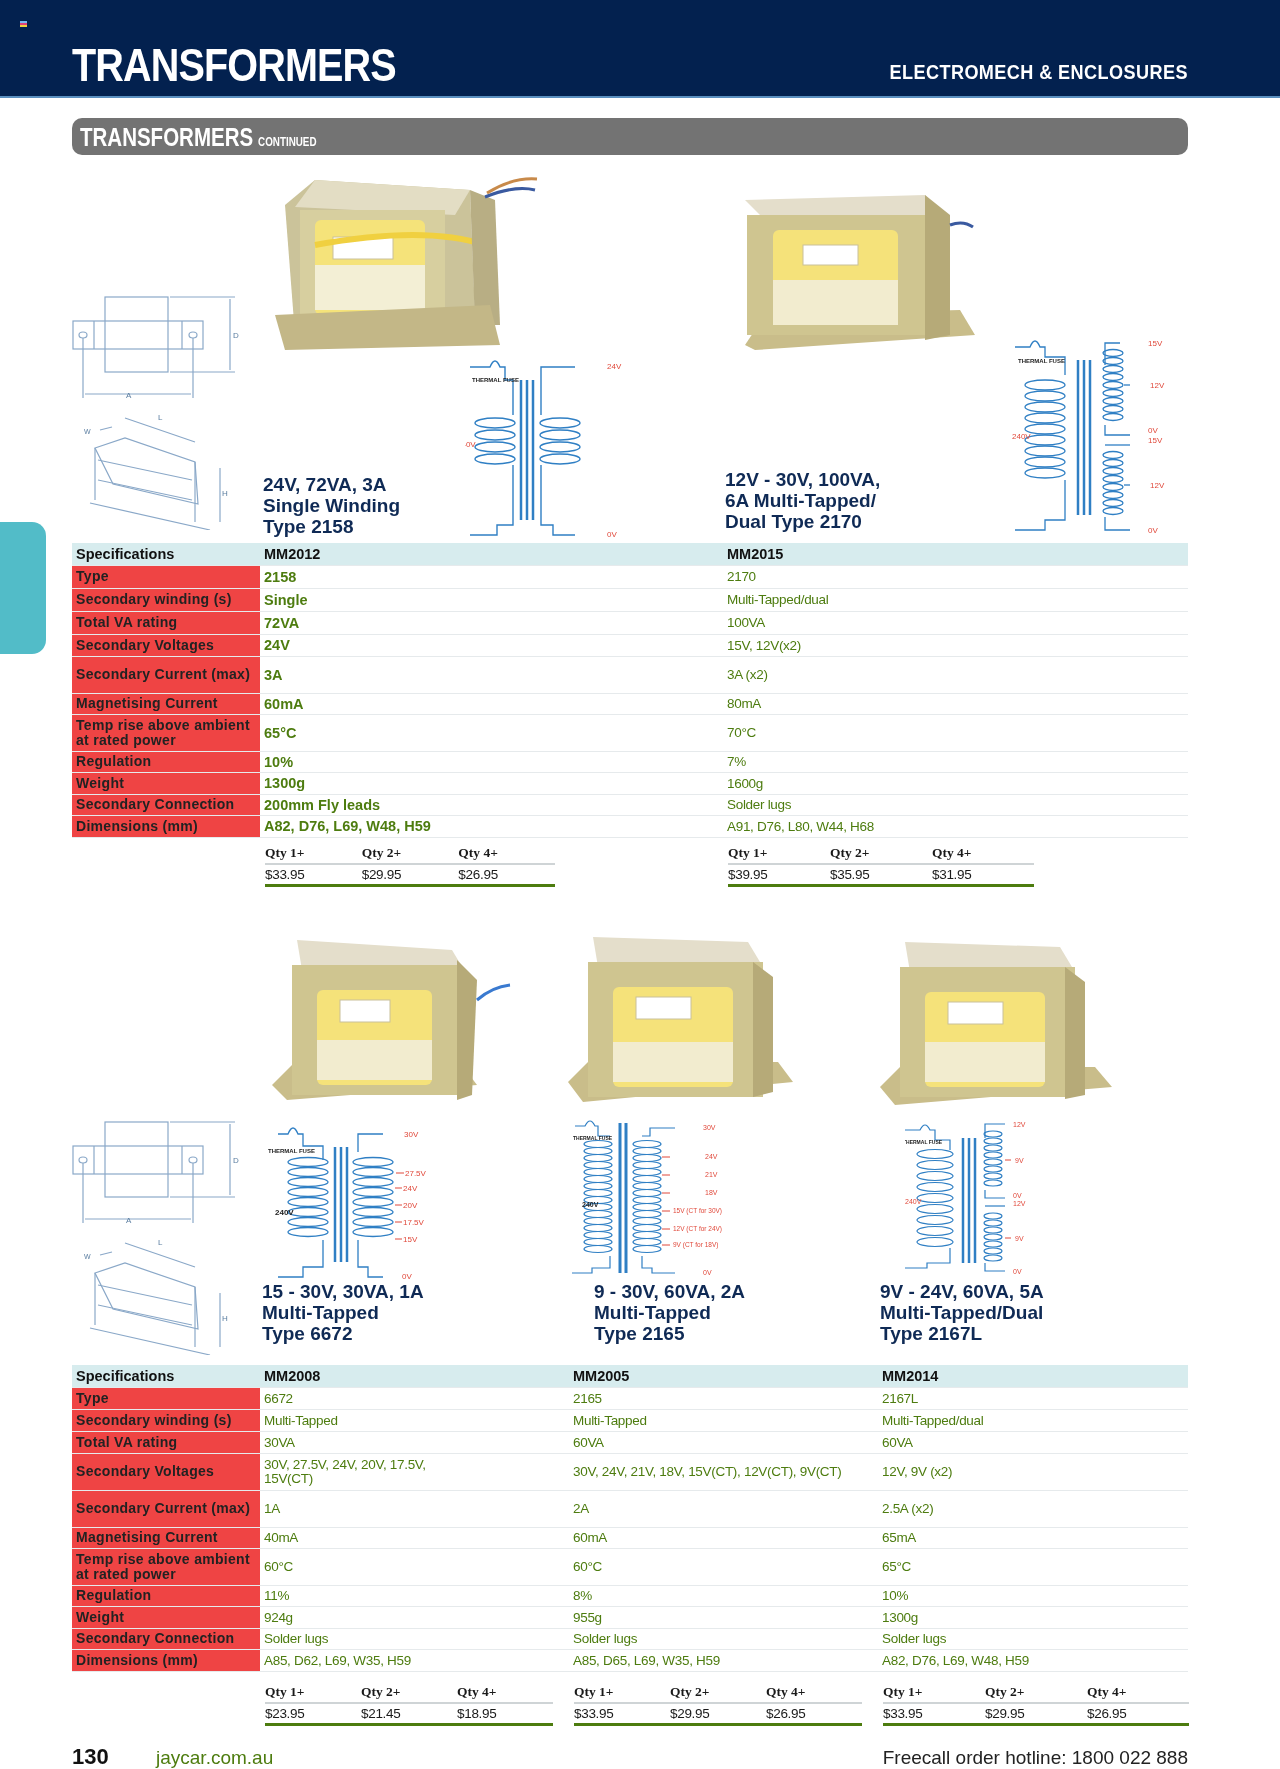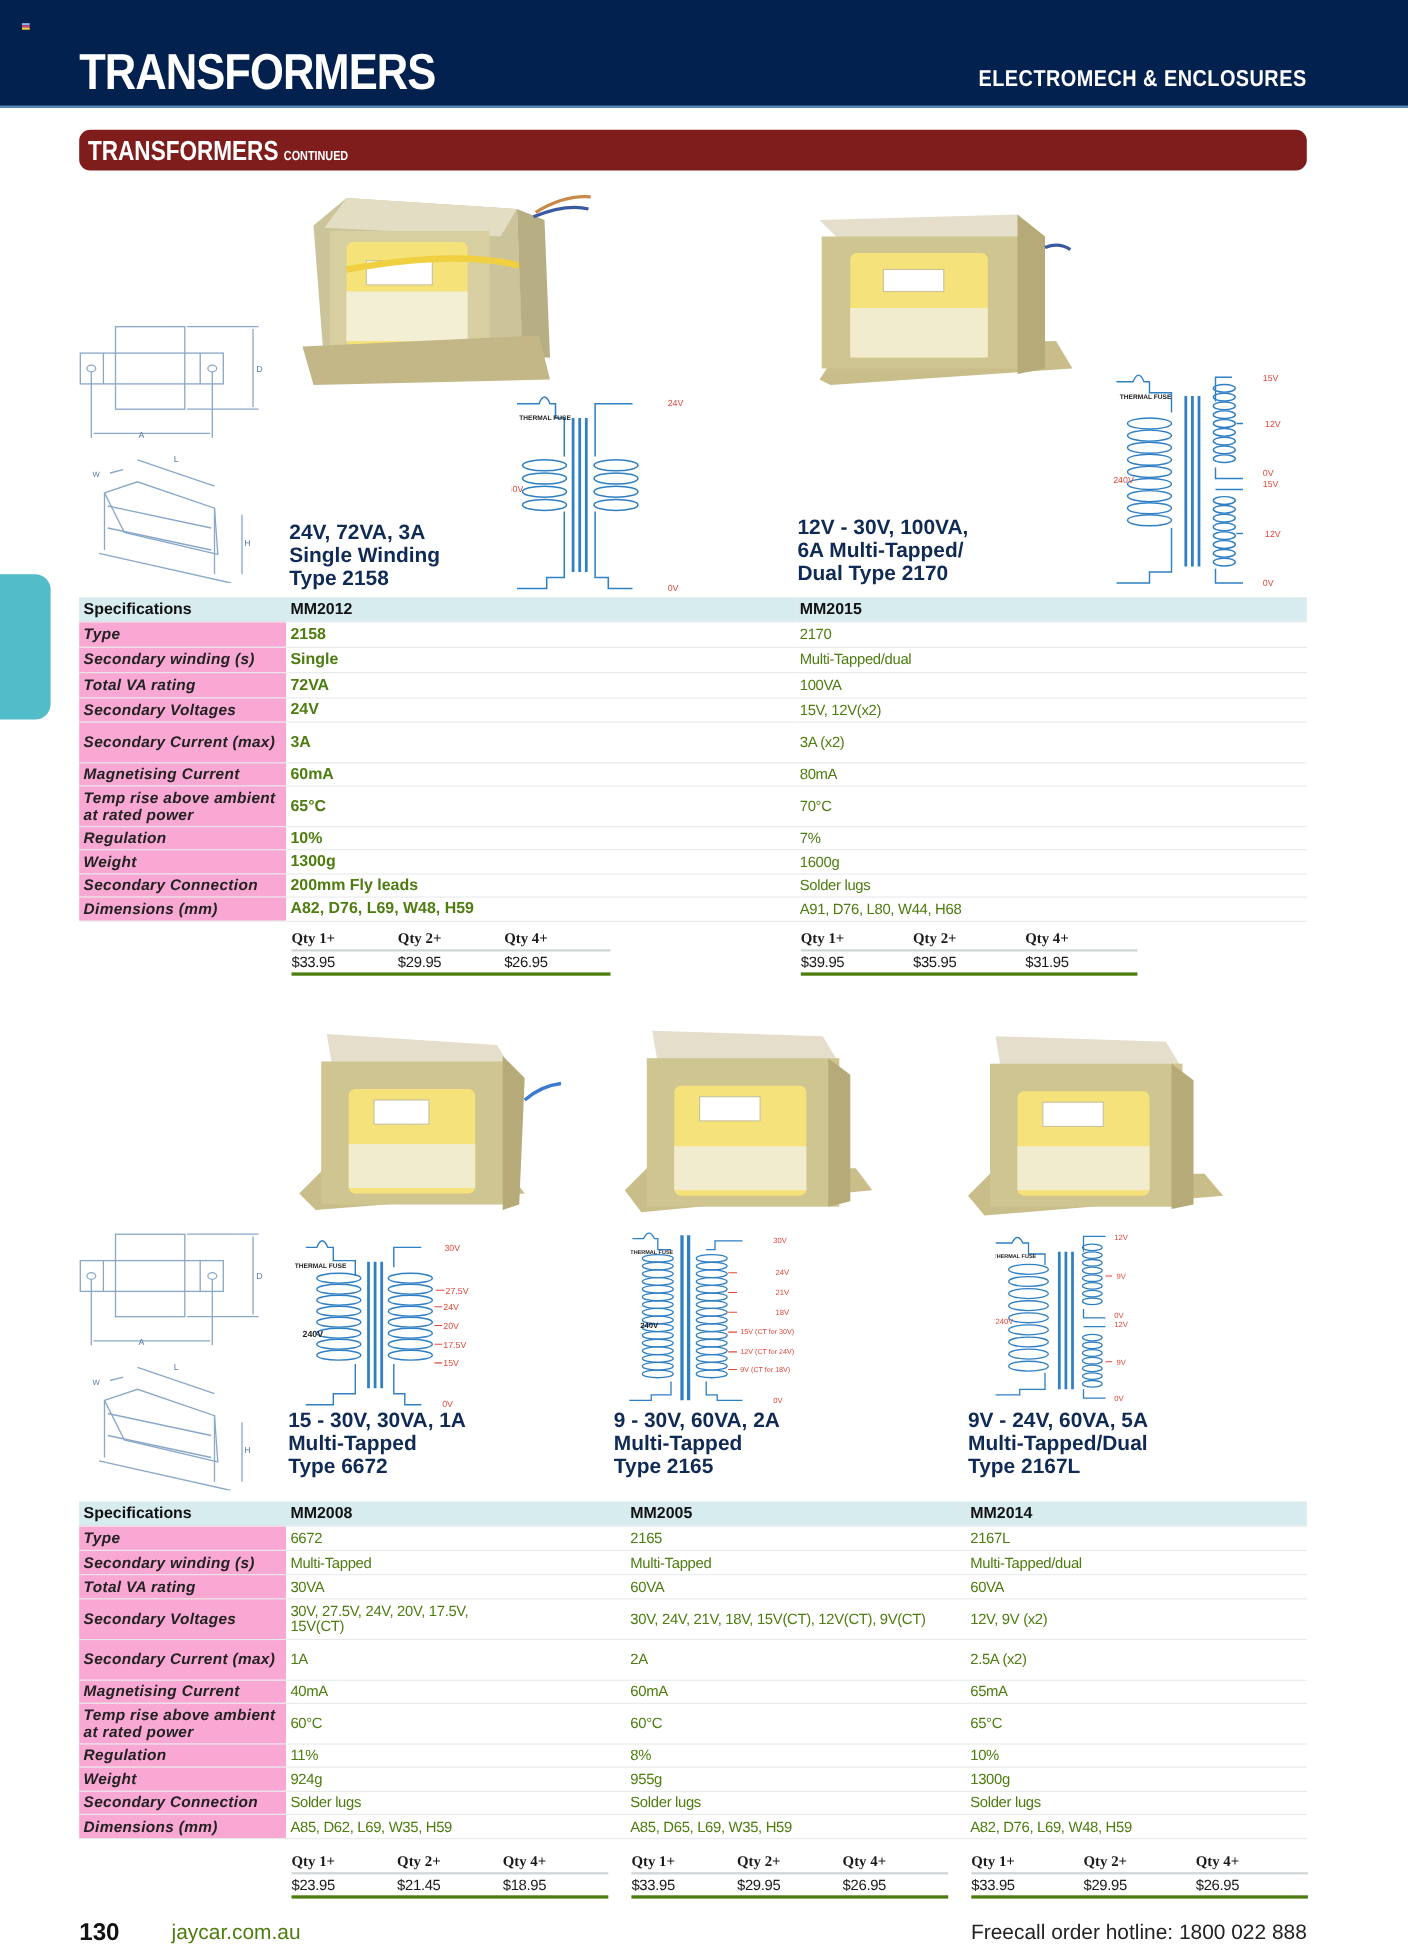--- a/index.html
+++ b/index.html
@@ -7,37 +7,37 @@
   body { position: relative; font-family: "Liberation Sans", sans-serif; color: #1a1a1a; }
 
   
   .top-header { position: absolute; left: 0; top: 0; width: 1280px; height: 98px; background: #03214f; border-bottom: 2px solid #5a8fbf; }
   .flag-icon { position: absolute; left: 20px; top: 21px; width: 7px; height: 6px; }
   .flag-icon span { display: block; height: 2px; }
   .page-title { position: absolute; left: 72px; top: 38px; font-family: "Liberation Sans", sans-serif; font-weight: 700; font-size: 46px; letter-spacing: -1px; color: #ffffff; transform: scaleX(0.86); transform-origin: left center; }
   .section-label { position: absolute; right: 92px; top: 60px; font-weight: 700; font-size: 21px; color: #ffffff; letter-spacing: 0.5px; transform: scaleX(0.86); transform-origin: right center; }
 
   
-  .sub-banner { position: absolute; left: 72px; top: 118px; width: 1116px; height: 37px; background: #7f1d1d; border-radius: 10px; }
+  .sub-banner { position: absolute; left: 72px; top: 118px; width: 1116px; height: 37px; background: #737373; border-radius: 10px; }
   .sub-banner-title { position: absolute; left: 8px; top: 5px; font-weight: 700; font-size: 25px; color: #ffffff; transform: scaleX(0.82); transform-origin: left center; white-space: nowrap; }
   .sub-banner-title .cont { font-size: 12px; font-weight: 700; margin-left: 6px; }
 
   
   .side-tab { position: absolute; left: 0; top: 522px; width: 46px; height: 132px; background: #52bcc8; border-radius: 0 14px 14px 0; }
 
   
   .abs { position: absolute; }
   .product-photo { position: absolute; }
   .product-heading { position: absolute; font-weight: 700; font-size: 19px; line-height: 21px; color: #0f2a55; }
 
   
   .spec-table { position: absolute; border-collapse: collapse; font-size: 14.5px; }
   .spec-table td { padding: 0 4px; vertical-align: middle; border-bottom: 1px solid #e6eaec; }
   .spec-table tr.head td { background: #d7ecee; font-weight: 700; color: #111; }
-  .spec-table td.lbl { background: #f9a8d4; font-weight: 700; color: #222; font-size: 14px; letter-spacing: 0.3px; line-height: 15px; font-style: italic; }
+  .spec-table td.lbl { background: #ef4444; font-weight: 700; color: #222; font-size: 14px; letter-spacing: 0.3px; line-height: 15px; }
   .spec-table td.val { color: #4d7c0f; }
   .spec-table td.val.bold { font-weight: 700; }
   .spec-table td.cond { font-size: 13.5px; transform-origin: left; letter-spacing: -0.3px; }
 
   .price-grid { position: absolute; font-size: 13.5px; }
   .price-grid .hdr { display: flex; border-bottom: 2px solid #cfd4d6; height: 20px; align-items: flex-end; padding-bottom: 2px; font-weight: 700; font-family: Liberation Serif, serif; }
   .price-grid .row { display: flex; border-bottom: 3px solid #4d7c0f; height: 22px; align-items: center; letter-spacing: -0.3px; }
   .price-grid .cell { flex: 1; }
 
   
@@ -192,21 +192,21 @@
 <div class="product-heading" style="left:725px;top:469px">
   <div>12V - 30V, 100VA,</div>
   <div>6A Multi-Tapped/</div>
   <div>Dual Type 2170</div>
 </div>
 <div class="product-heading" style="left:262px;top:1281px">
   <div>15 - 30V, 30VA, 1A</div>
   <div>Multi-Tapped</div>
   <div>Type 6672</div>
 </div>
-<div class="product-heading" style="left:558px;top:1281px">
+<div class="product-heading" style="left:594px;top:1281px">
   <div>9 - 30V, 60VA, 2A</div>
   <div>Multi-Tapped</div>
   <div>Type 2165</div>
 </div>
 <div class="product-heading" style="left:880px;top:1281px">
   <div>9V - 24V, 60VA, 5A</div>
   <div>Multi-Tapped/Dual</div>
   <div>Type 2167L</div>
 </div>
 

